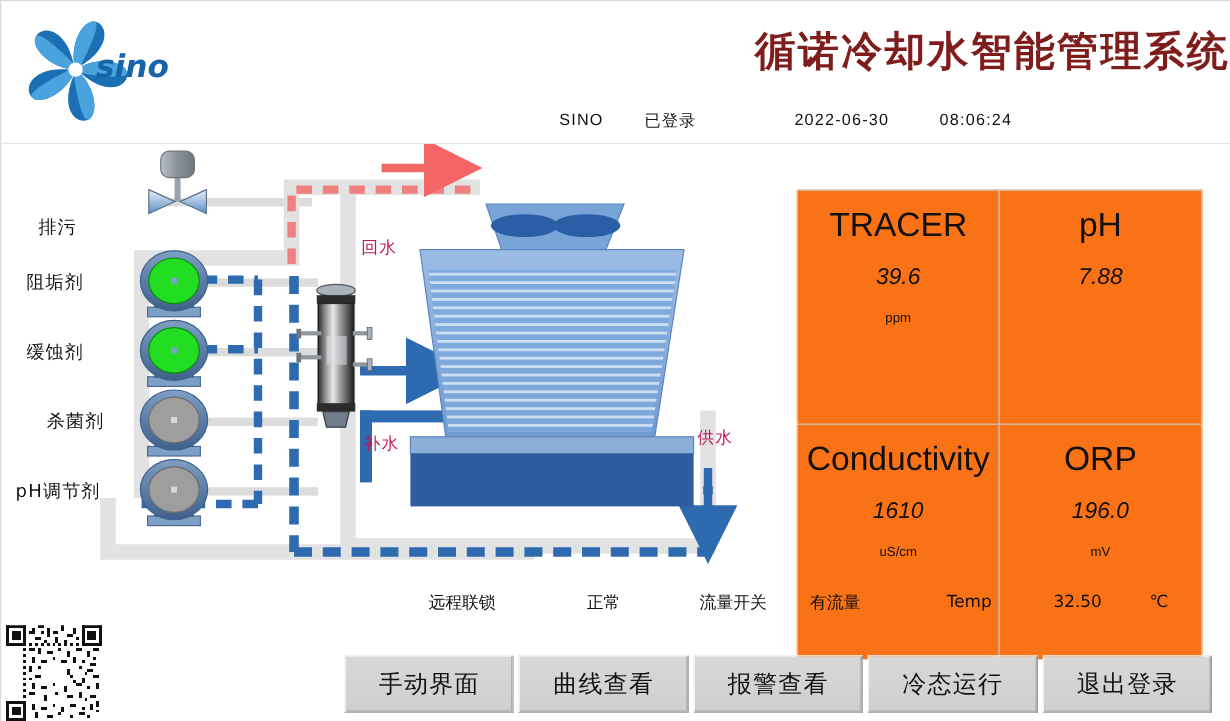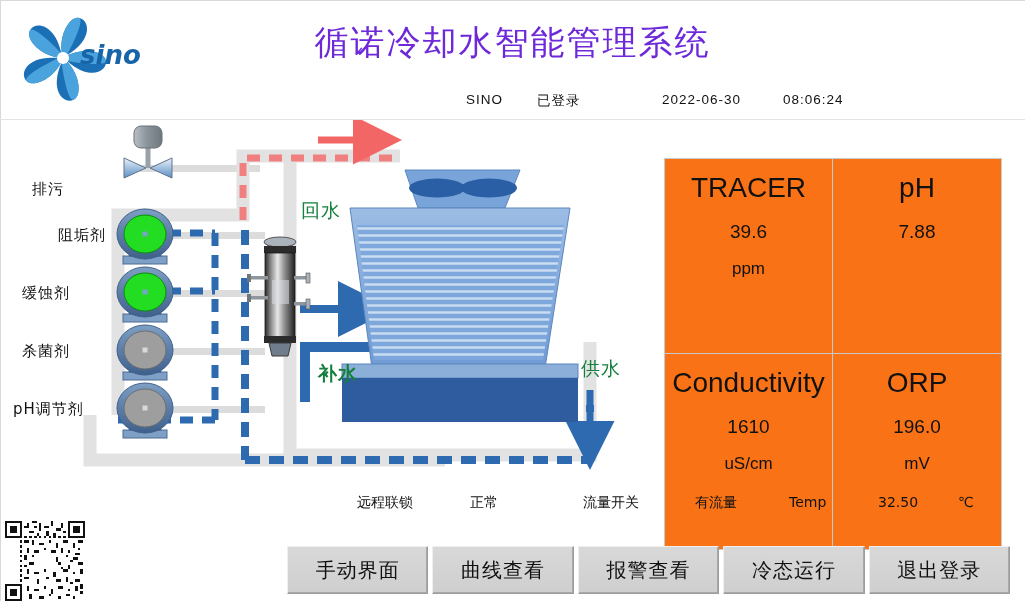--- a/index.html
+++ b/index.html
@@ -7,22 +7,22 @@
   body{
     width:1025px;height:601px;overflow:hidden;
     font-family:"Liberation Sans","DejaVu Sans",sans-serif;
     color:#111;position:relative;
   }
   #app{position:absolute;inset:0;background:#ffffff;}
 
   
   .header{position:absolute;left:0;top:0;width:1025px;height:140px;}
   .hdr-title{
-    position:absolute;left:0;top:20px;width:1025px;text-align:center;
-    font-size:34px;letter-spacing:2px;color:#6d28d9;font-weight:400;
+    position:absolute;left:0;top:20px;width:1025px;text-align:right;
+    font-size:34px;letter-spacing:2px;color:#7f1d1d;font-weight:700;
     font-family:"DejaVu Sans","Liberation Sans",sans-serif;
   }
   .hdr-status{position:absolute;top:92px;left:0;width:1025px;height:22px;}
   .hdr-status span{position:absolute;font-size:13.5px;color:#111;letter-spacing:1px;}
   .st-user{left:466px;}
   .st-login{left:537px;letter-spacing:2px;}
   .st-date{left:662px;letter-spacing:0.5px;}
   .st-time{left:783px;letter-spacing:0.5px;}
 
   
@@ -36,45 +36,45 @@
 
   
   .diagram{position:absolute;left:0;top:120px;width:660px;height:360px;}
   .diagram svg{display:block;}
 
   
   .eq-label{position:absolute;font-size:15px;color:#111;white-space:nowrap;
             font-family:"DejaVu Sans","Liberation Sans",sans-serif;letter-spacing:1px;}
 
   
-  .pipe-label{position:absolute;font-size:19px;color:#15803d;white-space:nowrap;
+  .pipe-label{position:absolute;font-size:14px;color:#be185d;white-space:nowrap;
               font-family:"DejaVu Sans","Liberation Sans",sans-serif;letter-spacing:1px;}
 
   
   .panel{
     position:absolute;left:664px;top:158px;width:338px;height:392px;
     border:1px solid #c9c9c9;box-sizing:border-box;background:#f97316;
     display:grid;grid-template-columns:1fr 1fr;grid-template-rows:1fr 1fr;
   }
   .cell{position:relative;display:flex;flex-direction:column;align-items:center;
         justify-content:flex-start;padding-top:12px;box-sizing:border-box;}
   .cell.b-r{border-right:1px solid #c9c9c9;}
   .cell.b-b{border-bottom:1px solid #c9c9c9;}
   .cell .m-name{font-size:28px;color:#111;line-height:1.2;margin-bottom:16px;}
-  .cell .m-val{font-size:19px;color:#111;margin-bottom:16px;}
-  .cell .m-unit{font-size:17px;color:#111;}
+  .cell .m-val{font-size:19px;color:#111;margin-bottom:16px;font-style:italic;}
+  .cell .m-unit{font-size:11px;color:#111;}
 
   
   .statusrow{position:absolute;left:0;top:494px;width:1025px;height:32px;}
   .statusrow span{position:absolute;font-size:14px;color:#111;white-space:nowrap;
                   font-family:"DejaVu Sans","Liberation Sans",sans-serif;}
   .sr-1{left:357px;}
-  .sr-2{left:470px;}
+  .sr-2{left:489px;}
   .sr-3{left:583px;}
-  .sr-4{left:695px;}
+  .sr-4{left:675px;}
   .sr-5{left:789px;}
   .sr-6{left:878px;}
   .sr-7{left:958px;}
 
   
   .btnbar{position:absolute;left:287px;top:546px;width:725px;height:48px;display:flex;}
   .hmi-btn{
     flex:1 1 0;margin-right:4px;height:48px;
     background:linear-gradient(#d8d8d8,#cfcfcf);
     border:1px solid #9d9d9d;
@@ -297,27 +297,27 @@
         <rect x="30" y="26" width="14" height="3.5" fill="#8f969c"></rect>
         <rect x="30" y="52" width="14" height="3.5" fill="#8f969c"></rect>
         <rect x="42" y="23" width="4" height="10" fill="#aab3bc" stroke="#555" stroke-width="0.6"></rect>
         <rect x="42" y="49" width="4" height="10" fill="#aab3bc" stroke="#555" stroke-width="0.6"></rect>
 
         <rect x="8" y="30" width="17" height="24" fill="#d8dde2" opacity="0.55"></rect>
       </g>
     </svg>
 
     <span class="eq-label" style="left:32px;  top:60px;">排污</span>
-    <span class="eq-label" style="left:22px;  top:106px;margin-left:36px;">阻垢剂</span>
+    <span class="eq-label" style="left:22px;  top:106px;">阻垢剂</span>
     <span class="eq-label" style="left:22px;  top:164px;">缓蚀剂</span>
-    <span class="eq-label" style="left:22px;  top:222px;">杀菌剂</span>
+    <span class="eq-label" style="left:39px;  top:222px;">杀菌剂</span>
     <span class="eq-label" style="left:13px;  top:280px;">pH调节剂</span>
 
     <span class="pipe-label" style="left:301px; top:78px;">回水</span>
-    <span class="pipe-label" style="left:318px; top:241px;font-weight:bold;">补水</span>
+    <span class="pipe-label" style="left:303px; top:241px;">补水</span>
     <span class="pipe-label" style="left:581px; top:236px;">供水</span>
   </div>
 
   <div class="panel">
 
     <div class="cell b-r b-b">
       <div class="m-name">TRACER</div>
       <div class="m-val">39.6</div>
       <div class="m-unit">ppm</div>
     </div>

